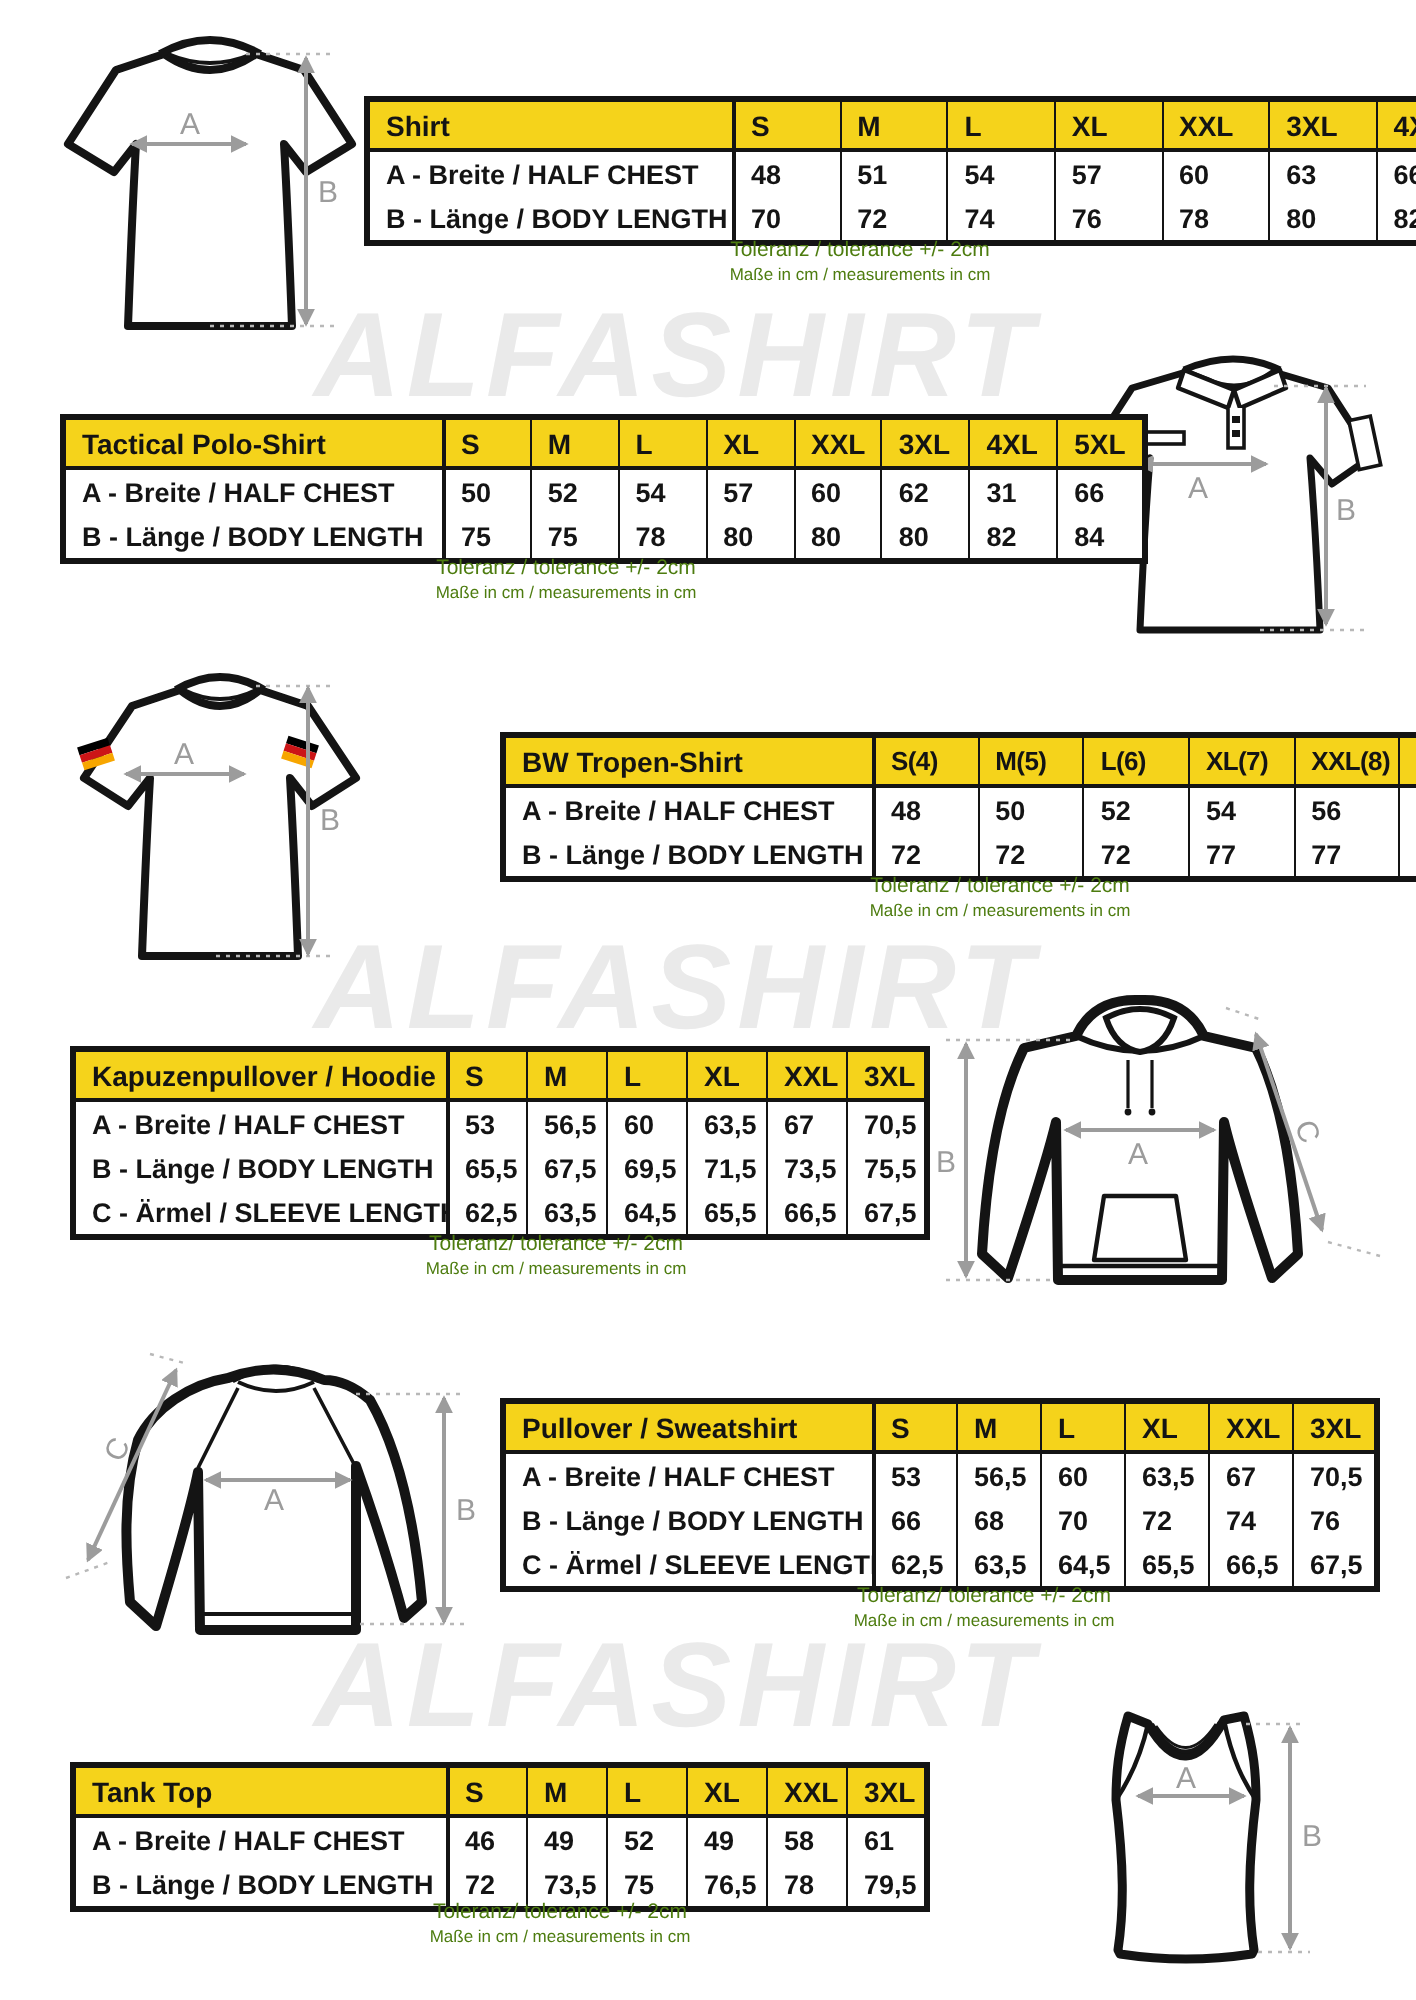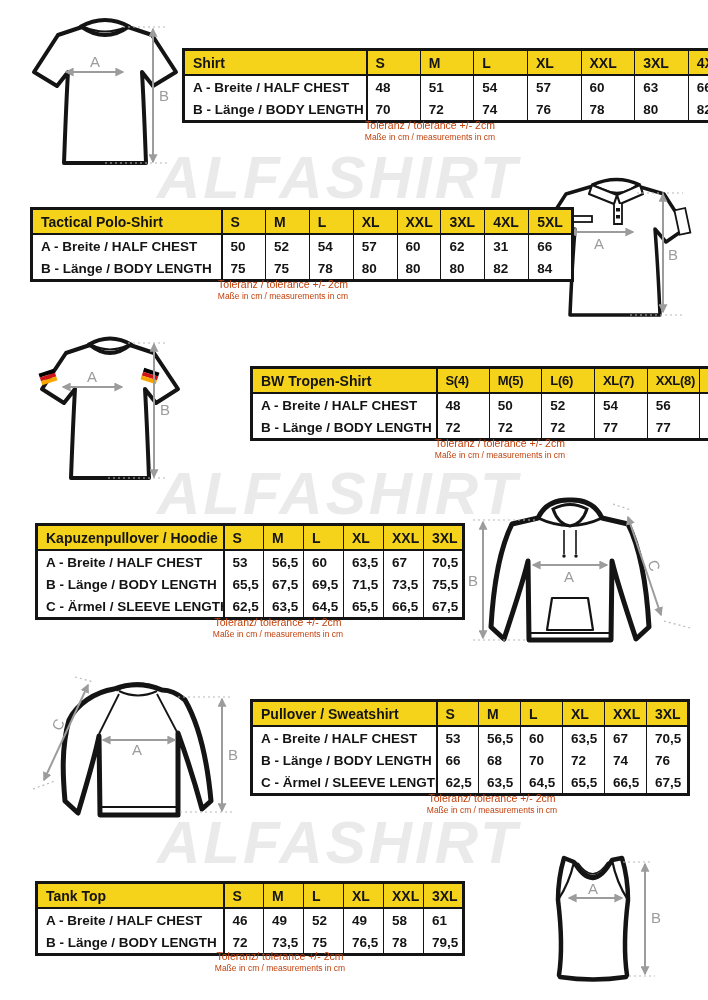--- a/index.html
+++ b/index.html
@@ -17,21 +17,21 @@
     font-family:"Liberation Sans",sans-serif;font-weight:bold;color:#141414;
     white-space:nowrap;overflow:hidden;}
   table.size-table thead th{background:#F5D31B;border-bottom:2.5px solid #141414;
     height:23px;font-size:14px;text-align:left;padding:0 0 0 8px;}
   table.size-table thead th.size-cell{padding-left:8px;}
   table.size-table tbody td{height:22px;font-size:13.5px;text-align:left;padding:0 0 0 8px;}
   table.size-table td:first-child,table.size-table th:first-child{border-right:2.5px solid #141414;}
   table.size-table td+td,table.size-table th+th{border-left:1px solid #141414;}
   .tight thead th.size-cell{padding-left:3px;font-size:13px;letter-spacing:-0.3px;}
   
-  .tol{position:absolute;width:220px;text-align:center;z-index:2;color:#c2410c;}
+  .tol{position:absolute;width:220px;text-align:center;z-index:2;color:#4d7c0f;}
   .tol .l1{font-size:10.5px;line-height:13px;}
   .tol .l2{font-size:8.5px;line-height:11px;}
   
   .drawing{position:absolute;z-index:1;}
   svg text.mlabel{fill:#9c9c9c;font-family:"Liberation Sans",sans-serif;font-size:15px;font-weight:400;}
 </style>
 </head>
 <body>
 
 <div class="page">

